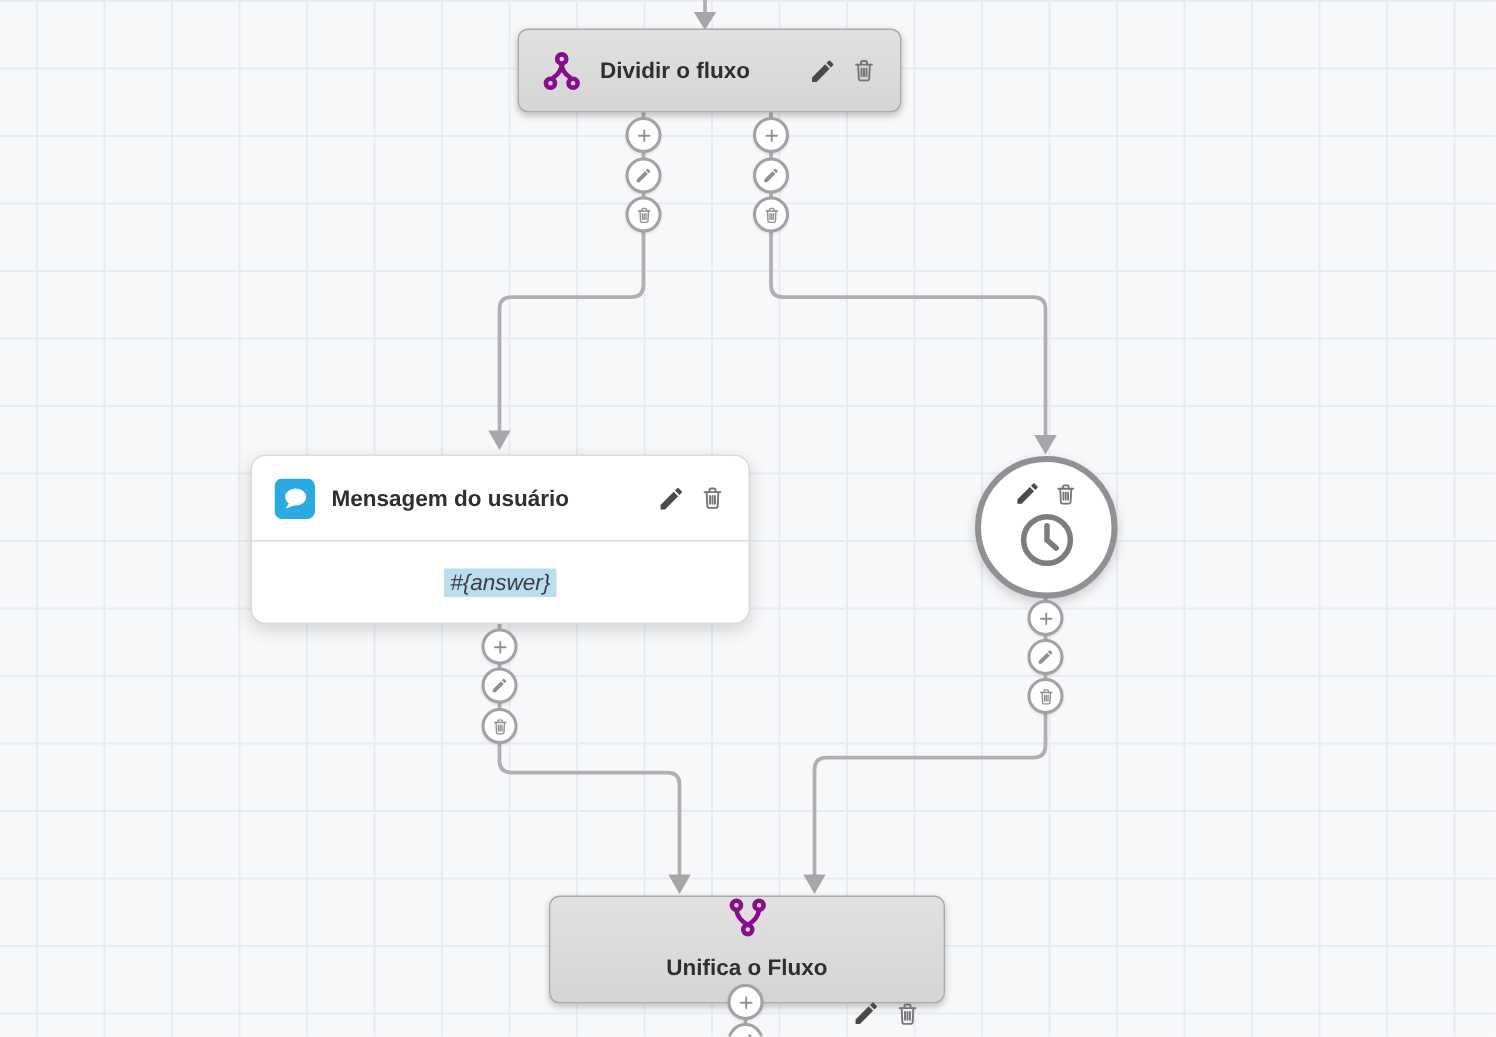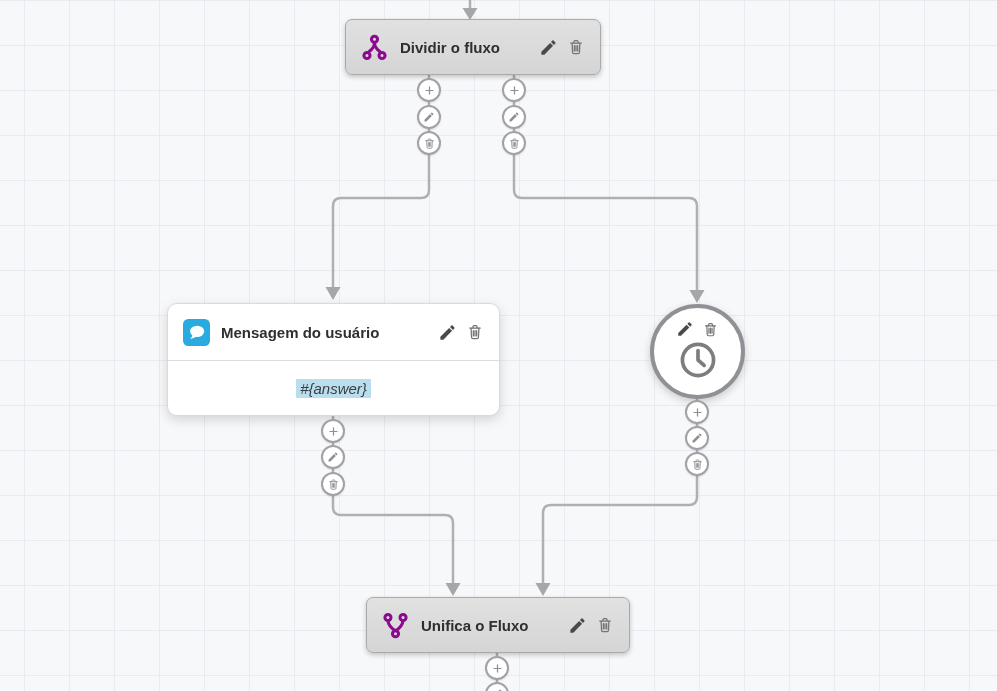--- a/index.html
+++ b/index.html
@@ -201,21 +201,21 @@
         </span>
       </button>
     </span>
     <span class="clock-glyph" style="display:flex;">
       <svg width="42" height="42" viewBox="0 0 24 24">
           <use href="#g-clock"></use>
         </svg>
     </span>
   </div>
 
-  <div class="node node-gray" style="left:366px; top:597px; width:264px; height:56px;">
+  <div class="node node-gray" style="left:366px; top:597px; width:264px; height:72px;flex-direction:column;">
     <span style="color:#8b0b8e; display:flex;">
       <svg width="27" height="27" viewBox="0 0 24 24">
           <use href="#g-merge"></use>
         </svg>
     </span>
     <span class="node-title">Unifica o Fluxo</span>
     <span class="node-actions">
       <button class="icon-btn edit-c">
         <span style="display:flex;">
           <svg width="19" height="19" viewBox="0 0 24 24">

